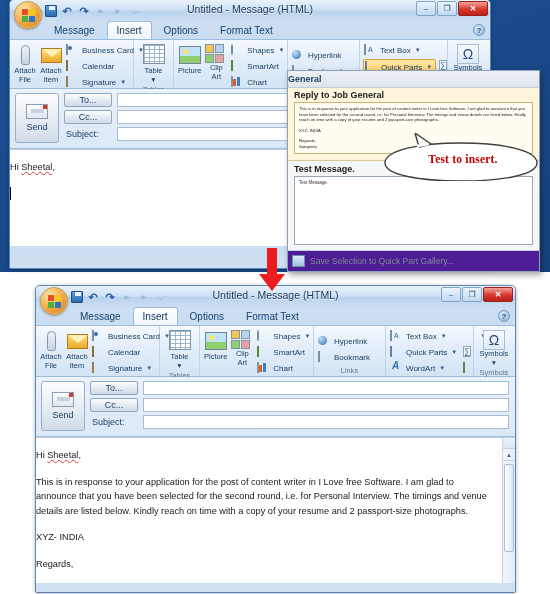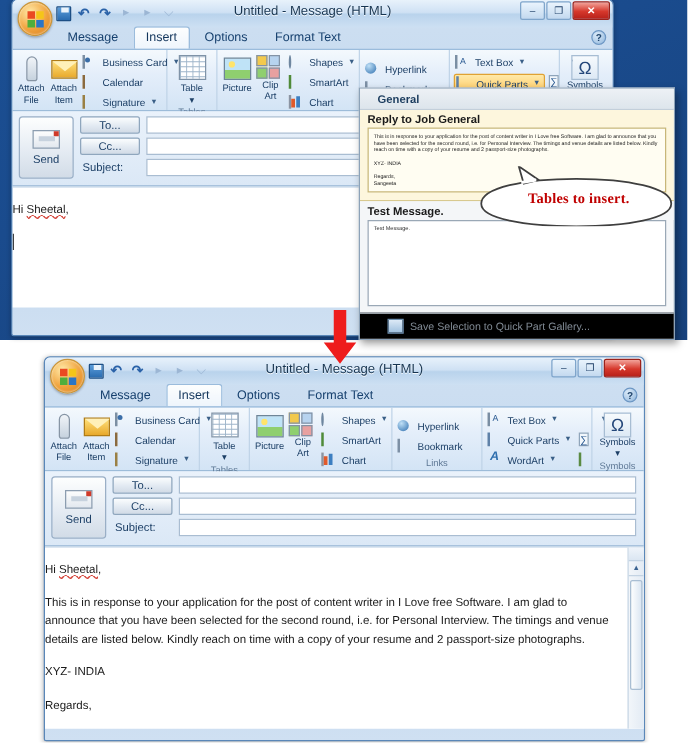--- a/index.html
+++ b/index.html
@@ -258,21 +258,21 @@
     position:absolute; left:287px; top:70px; width:253px; height:202px;
     background:#f4f6f8; border:1px solid #8ca2b8;
     box-shadow:2px 3px 6px rgba(0,0,0,.35);
     z-index:40;
     display:flex; flex-direction:column;
   }
   .qp-cat {
     background:linear-gradient(to bottom,#edf1f5,#dde5ec);
     border-bottom:1px solid #c3cfda;
     font-size:9px; font-weight:bold; color:#1b3c5e;
-    padding:3px 14px;
+    padding:3px 0;
   }
   .qp-item-title {
     background:#fdf6dd; font-size:9px; font-weight:bold; color:#1a1a1a;
     padding:2px 6px;
   }
   .qp-preview {
     background:#fdf6dd; padding:0 6px 6px;
     border-bottom:1px solid #d8c98f;
   }
   .qp-preview-inner {
@@ -282,23 +282,23 @@
   .qp-preview-inner p { margin:0 0 5px; }
   .qp-sec-title {
     font-size:9px; font-weight:bold; color:#1a1a1a;
     padding:3px 6px 2px; background:#f4f6f8;
   }
   .qp-test-box {
     margin:0 6px; flex:1; background:#fff; border:1px solid #9aa8b6;
     font-size:4.5px; color:#333; padding:3px 4px;
   }
   .qp-footer {
-    border-top:1px solid #c8d2dc; background:#000000;
+    border-top:1px solid #c8d2dc; background:#4c1d95;
     display:flex; align-items:center; gap:5px;
-    padding:4px 22px; margin-top:5px;
+    padding:4px 4px; margin-top:5px;
   }
   .qp-footer-ico {
     width:13px;height:12px;background:linear-gradient(to bottom,#dce9f6,#9fc0de);
     border:1px solid #6d8fb0;
   }
   .qp-footer-label { font-size:8.5px; color:#808a94; }
 
   
   .callout { position:absolute; left:375px; top:133px; width:172px; height:48px; z-index:60; }
   .callout-text {
@@ -551,21 +551,21 @@
     <span class="qp-footer-label">Save Selection to Quick Part Gallery...</span>
   </div>
 </div>
 
 <div class="callout">
   <svg width="172" height="48" viewBox="0 0 172 48">
     <path d="M10,30 C10,17 45,10 86,10 C127,10 162,17 162,30 C162,42 127,48 86,48 C45,48 10,42 10,30 Z" fill="#ffffff" stroke="#3f3f3f" stroke-width="1.4"></path>
     <path d="M44,14 L40,0 L56,11 Z" fill="#ffffff" stroke="#3f3f3f" stroke-width="1.4" stroke-linejoin="round"></path>
     <path d="M42,13 L54,11" stroke="#ffffff" stroke-width="2.4"></path>
   </svg>
-  <div class="callout-text">Tables to insert.</div>
+  <div class="callout-text">Test to insert.</div>
 </div>
 
 <div class="arrow">
   <svg width="28" height="44" viewBox="0 0 28 44">
     <path d="M9,0 L19,0 L19,26 L27,26 L14,43 L1,26 L9,26 Z" fill="#ee1c1c"></path>
   </svg>
 </div>
 
 <div class="win" id="win-bottom">
   <div class="win-inner">

